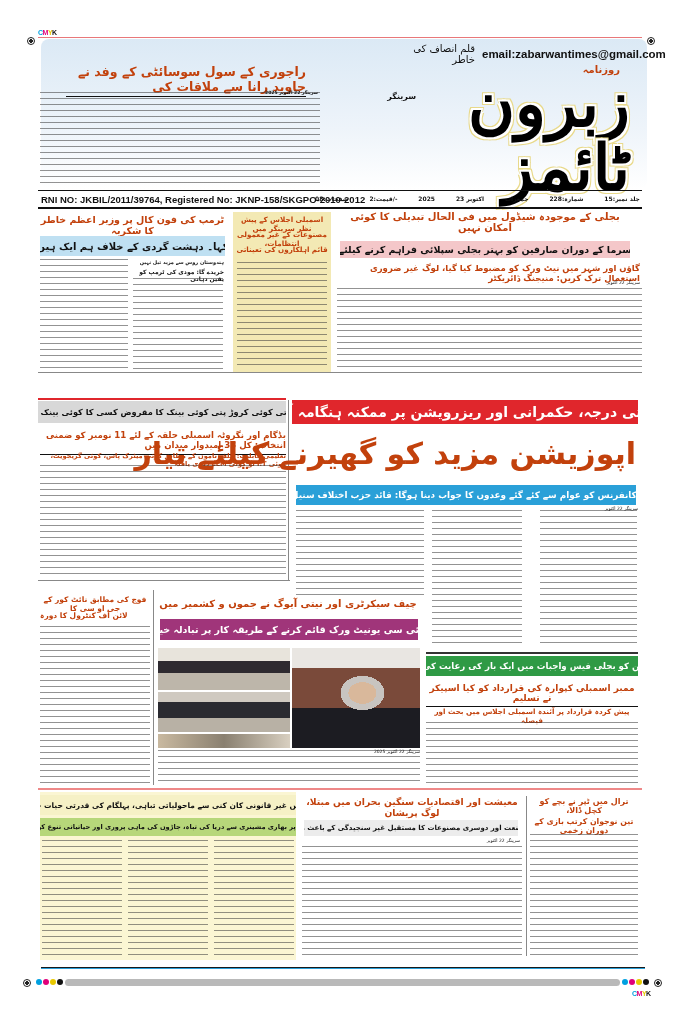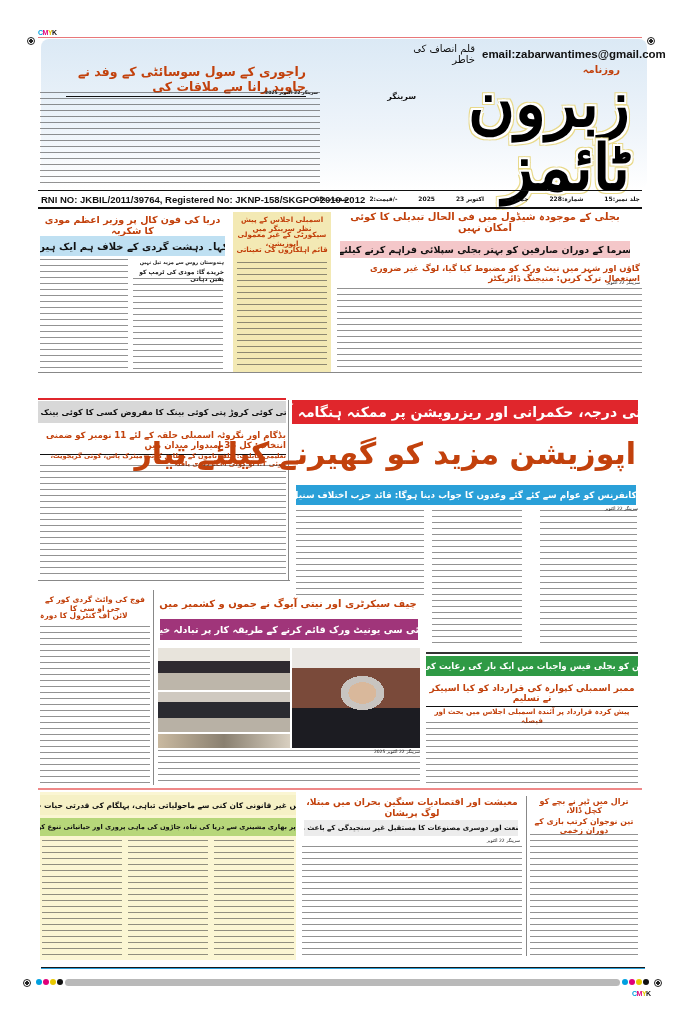--- a/index.html
+++ b/index.html
@@ -79,25 +79,25 @@
 <div class="abs rtl urdu headline-black" style="left:335px;top:211px;width:300px;font-size:10px;text-align:center">بجلی کے موجودہ شیڈول میں فی الحال تبدیلی کا کوئی امکان نہیں</div>
 <div class="abs box-pink hdr rtl urdu" style="left:340px;top:241px;width:290px;height:17px;font-size:9.5px;font-weight:bold">
   <span>موسم سرما کے دوران صارفین کو بہتر بجلی سپلائی فراہم کرنے کیلئے پرعزم</span>
 </div>
 <div class="abs rtl urdu headline-black" style="left:340px;top:263px;width:300px;font-size:8.5px">گاؤں اور شہر میں نیٹ ورک کو مضبوط کیا گیا، لوگ غیر ضروری استعمال ترک کریں: منیجنگ ڈائریکٹر</div>
 <div class="abs rtl urdu" style="left:560px;top:280px;width:80px;font-size:4.5px">سرینگر 22 اکتوبر</div>
 <div class="abs lines" style="left:337px;top:288px;width:305px;height:84px"></div>
 
 <div class="abs box-yellow" style="left:233px;top:212px;width:98px;height:160px"></div>
 <div class="abs rtl urdu headline-black" style="left:236px;top:215px;width:92px;font-size:7.2px;text-align:center">اسمبلی اجلاس کے پیش نظر سرینگر میں</div>
-<div class="abs rtl urdu headline-black" style="left:236px;top:230px;width:92px;font-size:7.2px;text-align:center">سیکورٹی کے غیر معمولی اپوزیشن،</div>
+<div class="abs rtl urdu headline-black" style="left:236px;top:230px;width:92px;font-size:7.2px;text-align:center">مصنوعات کے غیر معمولی انتظامات،</div>
 <div class="abs rtl urdu headline-black" style="left:236px;top:245px;width:92px;font-size:7.2px;text-align:center">قائم اہلکاروں کی تعیناتی</div>
 <div class="abs lines" style="left:237px;top:262px;width:90px;height:108px"></div>
 
-<div class="abs rtl urdu headline-black" style="left:40px;top:214px;width:185px;font-size:9.5px;text-align:center">دریا کی فون کال پر وزیر اعظم مودی کا شکریہ</div>
+<div class="abs rtl urdu headline-black" style="left:40px;top:214px;width:185px;font-size:9.5px;text-align:center">ٹرمپ کی فون کال پر وزیر اعظم خاطر کا شکریہ</div>
 <div class="abs box-blue hdr rtl urdu" style="left:40px;top:236px;width:185px;height:20px;font-size:10px;font-weight:bold">
   <span>کہا۔ دہشت گردی کے خلاف ہم ایک ہیں</span>
 </div>
 <div class="abs rtl urdu" style="left:132px;top:259px;width:92px;font-size:5px;font-weight:bold">ہندوستان روس سے مزید تیل نہیں</div>
 <div class="abs rtl urdu" style="left:132px;top:268px;width:92px;font-size:6px;font-weight:bold">خریدے گا: مودی کی ٹرمپ کو یقین دہانی</div>
 <div class="abs lines" style="left:133px;top:278px;width:90px;height:94px"></div>
 <div class="abs lines" style="left:40px;top:259px;width:88px;height:113px"></div>
 
 <div class="abs" style="left:38px;top:372px;width:604px;height:1px;background:#888"></div>
 
@@ -117,21 +117,21 @@
 <div class="abs box-cyan hdr rtl urdu" style="left:296px;top:485px;width:340px;height:20px;font-size:8.8px;font-weight:bold">
   <span>نیشنل کانفرنس کو عوام سے کئے گئے وعدوں کا جواب دینا ہوگا: قائد حزب اختلاف سنیل شرما</span>
 </div>
 <div class="abs lines" style="left:296px;top:510px;width:128px;height:88px"></div>
 <div class="abs lines" style="left:432px;top:510px;width:90px;height:138px"></div>
 <div class="abs lines" style="left:540px;top:510px;width:97px;height:138px"></div>
 <div class="abs rtl urdu" style="left:560px;top:506px;width:78px;font-size:4.5px">سرینگر 22 اکتوبر</div>
 
 <div class="abs" style="left:38px;top:580px;width:252px;height:1px;background:#888"></div>
 
-<div class="abs rtl urdu headline-black" style="left:40px;top:595px;width:110px;font-size:7.5px;text-align:center">فوج کی وائٹ گردی کور کے جی او سی کا</div>
+<div class="abs rtl urdu headline-black" style="left:40px;top:595px;width:110px;font-size:7.5px;text-align:center">فوج کی مطابق نائٹ کور کے جی او سی کا</div>
 <div class="abs rtl urdu headline-black" style="left:40px;top:611px;width:110px;font-size:7.5px;text-align:left">لائن آف کنٹرول کا دورہ</div>
 <div class="abs lines" style="left:40px;top:626px;width:110px;height:160px"></div>
 <div class="abs" style="left:153px;top:590px;width:1px;height:195px;background:#888"></div>
 
 <div class="abs rtl urdu headline-black" style="left:158px;top:598px;width:260px;font-size:10px;text-align:center">چیف سیکرٹری اور نیتی آیوگ نے جموں و کشمیر میں</div>
 <div class="abs box-purple hdr rtl urdu" style="left:160px;top:619px;width:258px;height:21px;font-size:9.5px;font-weight:bold">
   <span>ٹیلی آئی سی یونیٹ ورک قائم کرنے کے طریقہ کار پر تبادلہ خیال کیا</span>
 </div>
 <div class="abs photo" style="left:158px;top:648px;width:132px;height:42px;background:linear-gradient(180deg,#e8e4dc 0 30%,#2e2a30 30% 60%,#bdb6aa 60%)"></div>
 <div class="abs photo" style="left:158px;top:692px;width:132px;height:40px;background:linear-gradient(180deg,#cfc9c0 0 25%,#2a2a30 25% 65%,#b8b1a5 65%)"></div>

